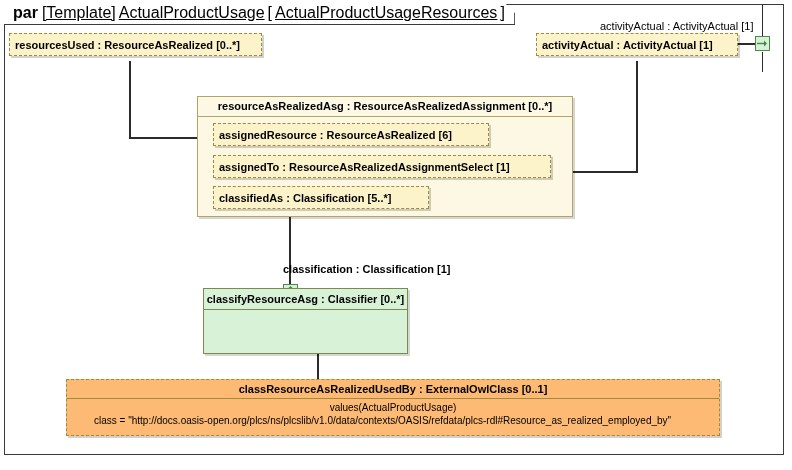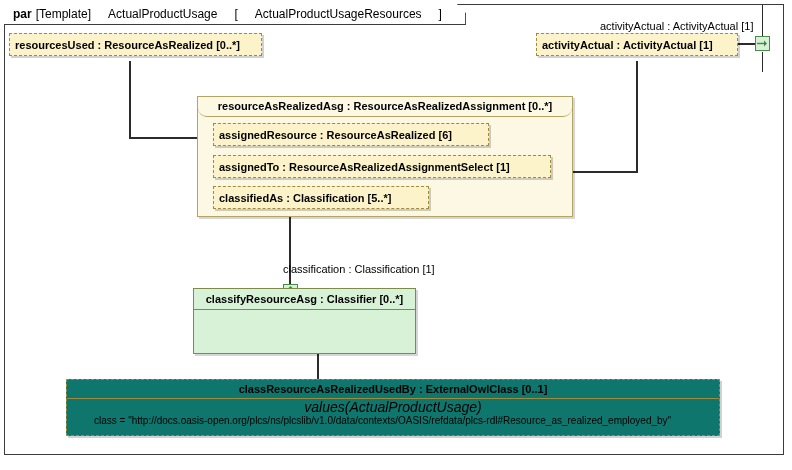--- a/index.html
+++ b/index.html
@@ -35,32 +35,32 @@
     left: 4px;
     top: 4px;
     height: 21px;
     border: 1px solid #3b3b3b;
     border-top: none;
     border-left: none;
     box-sizing: border-box;
     background: #ffffff;
     padding: 0 6px 0 9px;
     display: flex;
-    align-items: center;
-    white-space: nowrap;
-    font-size: 12px;
+    align-items: flex-start;
+    white-space: nowrap;
+    font-size: 16px;
     color: #000;
     
     clip-path: polygon(0 0, calc(100% - 9px) 0, 100% 9px, 100% 100%, 0 100%);
   }
   #frame-tab .kw {
     font-weight: bold;
     margin-right: 4px;
   }
-  #frame-tab .seg { margin-right: 17px; }
+  #frame-tab .seg { margin-right: 3px; text-decoration: underline; }
 
   
   #wires {
     position: absolute;
     left: 0; top: 0;
     width: 792px; height: 470px;
     pointer-events: none;
   }
 
   
@@ -91,58 +91,56 @@
     box-shadow: 2px 2px 0 rgba(0,0,0,0.16);
   }
   .container-yellow > .hdr {
     height: 19px;
     line-height: 19px;
     text-align: center;
     font-weight: bold;
     font-size: 11px;
     border-bottom: 1px solid #b3a463;
     white-space: nowrap;
-    border-radius: 9px;
   }
 
   
   .container-green {
     background: #d8f2d8;
     border: 1px solid #7d8a4c;
     box-shadow: 2px 2px 0 rgba(0,0,0,0.16);
   }
   .container-green > .hdr {
     height: 20px;
     line-height: 20px;
     text-align: center;
     font-weight: bold;
     font-size: 11px;
     border-bottom: 1px solid #7d8a4c;
     white-space: nowrap;
   }
 
   
   .valuebox {
-    background: #0f766e;
+    background: #fdba74;
     border: 1px dashed #a08a3c;
     box-shadow: 2px 2px 0 rgba(0,0,0,0.18);
   }
   .valuebox .vb-hdr {
     height: 18px;
     line-height: 18px;
     text-align: center;
     font-weight: bold;
     font-size: 11px;
     border-bottom: 1px solid #a08a3c;
     white-space: nowrap;
   }
   .valuebox .vb-stereo {
     text-align: center;
-    font-style: italic;
-    font-size: 14px;
+    font-size: 10px;
     line-height: 13px;
     padding-top: 2px;
   }
   .valuebox .vb-line {
     text-align: left;
     font-size: 10px;
     line-height: 14px;
     white-space: nowrap;
     padding-left: 27px;
   }
@@ -231,30 +229,30 @@
 
     <div class="pill" style="position:absolute; left:15px; top:58px; width:326px; height:21px;">
       <span>assignedTo : ResourceAsRealizedAssignmentSelect [1]</span>
     </div>
 
     <div class="pill" style="position:absolute; left:15px; top:89px; width:204px; height:21px;">
       <span>classifiedAs : Classification [5..*]</span>
     </div>
   </div>
 
-  <div class="edge-label" style="left:283px; top:263px;">classification : Classification [1]</div>
+  <div class="edge-label" style="left:283px; top:263px;font-weight:bold;">classification : Classification [1]</div>
 
   <div class="port" style="left:283px; top:284px;">
     <svg width="9" height="11" viewBox="0 0 9 11">
       <path d="M4.5,10 L4.5,2" stroke="#3d8b3d" stroke-width="1.4" fill="none"></path>
       <path d="M1.5,3 L4.5,0 L7.5,3 Z" fill="#3d8b3d"></path>
     </svg>
   </div>
 
-  <div class="node container-green" style="left:193px; top:288px; width:223px; height:66px;">
+  <div class="node container-green" style="left:203px; top:288px; width:205px; height:66px;">
     <div class="hdr">classifyResourceAsg : Classifier [0..*]</div>
 
   </div>
 
   <div class="node valuebox" style="left:66px; top:379px; width:654px; height:57px;">
     <div class="vb-hdr">classResourceAsRealizedUsedBy : ExternalOwlClass [0..1]</div>
     <div class="vb-stereo">values(ActualProductUsage)</div>
     <div class="vb-line">class = "http://docs.oasis-open.org/plcs/ns/plcslib/v1.0/data/contexts/OASIS/refdata/plcs-rdl#Resource_as_realized_employed_by"</div>
   </div>
 

